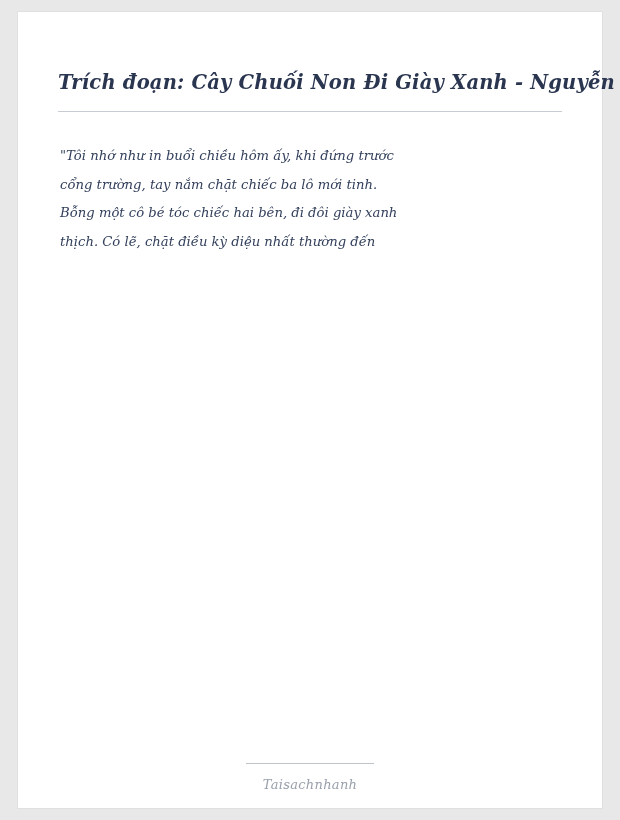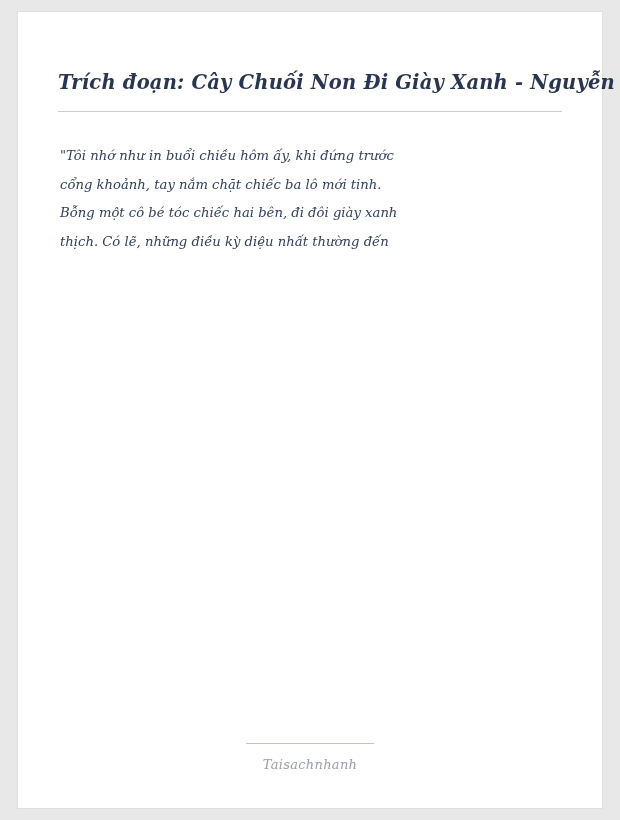--- a/index.html
+++ b/index.html
@@ -50,21 +50,21 @@
     font-style: italic;
     font-size: 13.2px;
     color: #33405c;
     line-height: 28.5px;
     white-space: pre-wrap;
   }
   .spacer {
     flex: 1 1 auto;
   }
   .footer {
-    margin-bottom: 36px;
+    margin-bottom: 16px;
     display: flex;
     flex-direction: column;
     align-items: center;
   }
   .footer-rule {
     width: 128px;
     height: 1px;
     background: #bfc3cb;
     margin-bottom: 13px;
   }
@@ -80,23 +80,23 @@
 <body>
 
 <div class="page">
 
   <div class="doc-title">Trích đoạn: Cây Chuối Non Đi Giày Xanh - Nguyễn Nhật Ánh</div>
 
   <div class="title-rule"></div>
 
   <div class="body-block">
     <div class="body-line">"Tôi nhớ như in buổi chiều hôm ấy, khi đứng trước</div>
-    <div class="body-line">cổng khoảnh, tay nắm chặt chiếc ba lô mới tinh.</div>
+    <div class="body-line">cổng trường, tay nắm chặt chiếc ba lô mới tinh.</div>
     <div class="body-line">Bỗng một cô bé tóc chiếc hai bên, đi đôi giày xanh</div>
-    <div class="body-line">thịch. Có lẽ, những điều kỳ diệu nhất thường đến</div>
+    <div class="body-line">thịch. Có lẽ, chặt điều kỳ diệu nhất thường đến</div>
   </div>
 
   <div class="spacer"></div>
 
   <div class="footer">
     <div class="footer-rule"></div>
     <div class="footer-text">Taisachnhanh</div>
   </div>
 
 </div>

